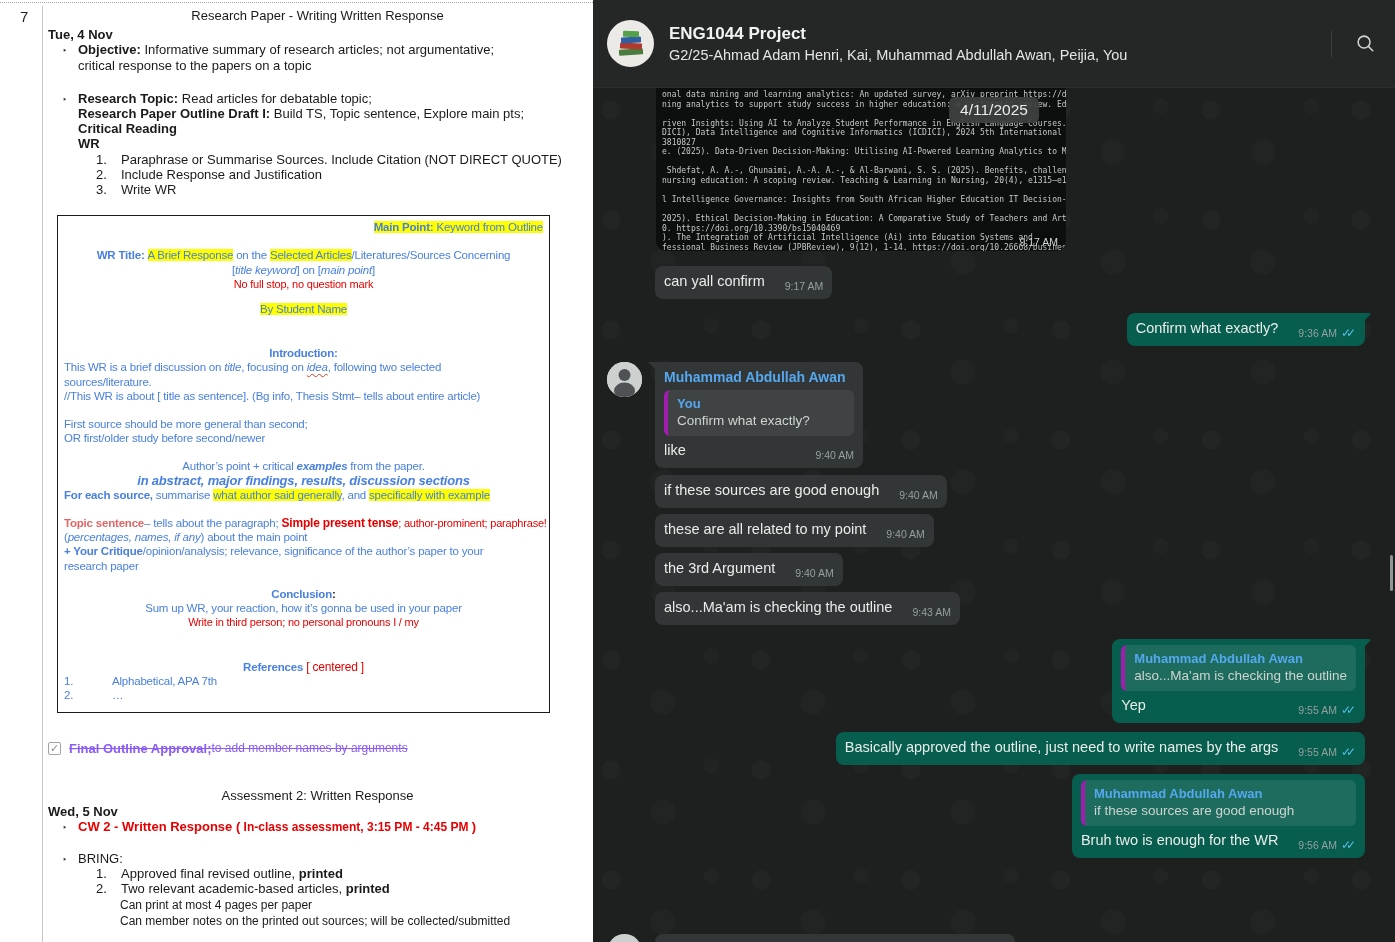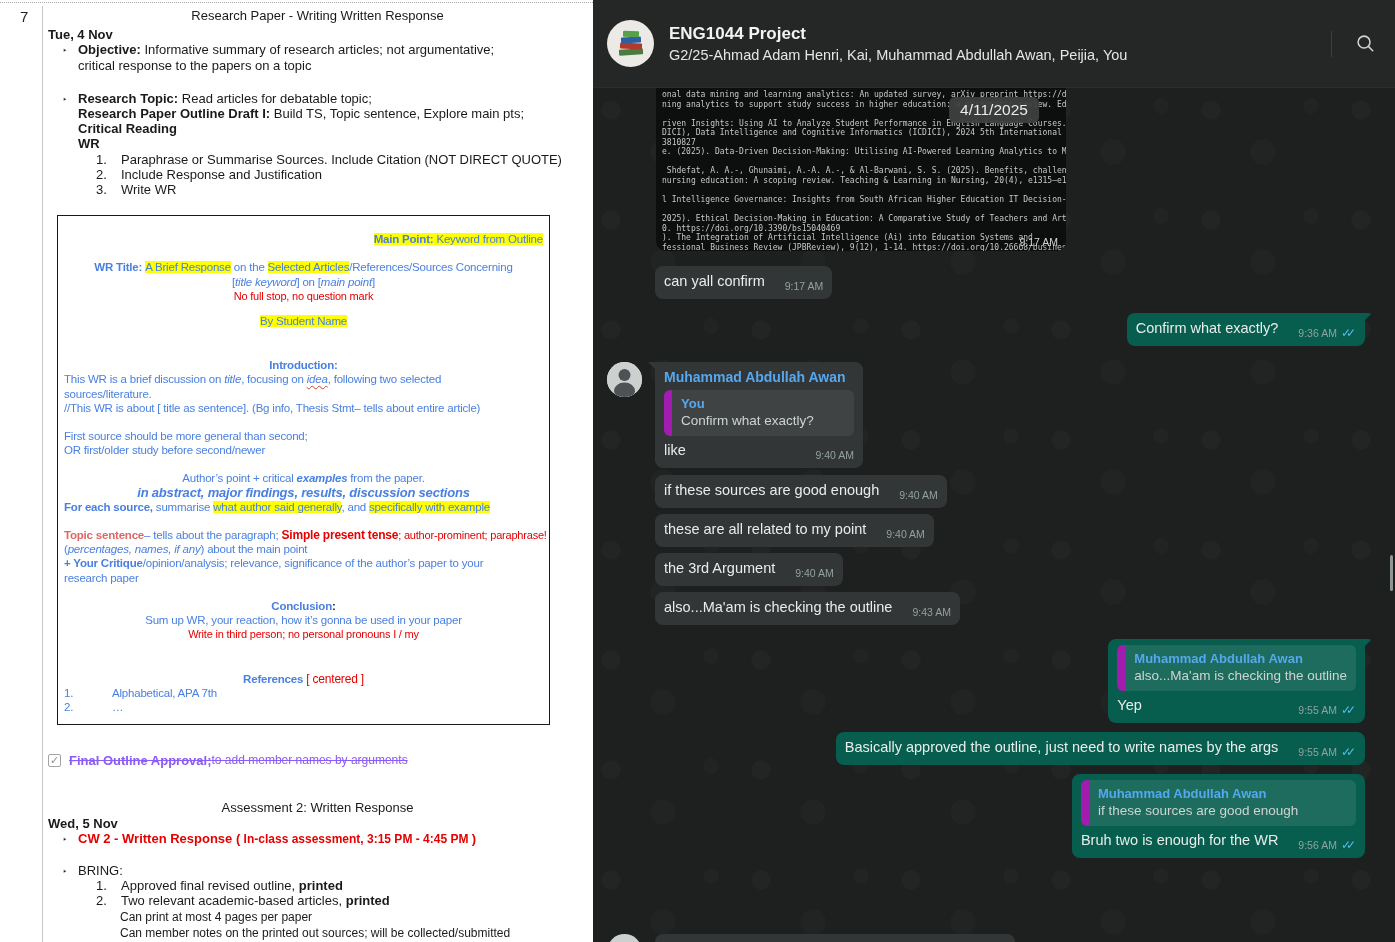--- a/index.html
+++ b/index.html
@@ -27,21 +27,21 @@
   .xs{font-size:10px;}
   .xs2{font-size:13px;}
   .wavy{text-decoration:underline;text-decoration-style:wavy;text-decoration-color:#cc4125;text-decoration-thickness:1px;text-underline-offset:2px;}
   .bullet{padding-left:30px;position:relative;}
   .marker{position:absolute;left:15px;top:1px;font-size:10px;color:#333;}
   .cont{padding-left:30px;}
   .numline{padding-left:48px;}
   .cont2{padding-left:72px;}
   .num{display:inline-block;width:25px;}
   .numref{display:inline-block;width:48px;}
-  .docbox{border:1.6px solid #1a1a1a;margin:18px 0 16px 9px;width:493px;padding:16px 6px 10px 6px;}
+  .docbox{border:1.6px solid #1a1a1a;margin:18px 0 16px 9px;width:493px;padding:4px 6px 10px 6px;}
   .docbox .line{font-size:11.5px;line-height:14.2px;min-height:14.2px;letter-spacing:-0.2px;}
   .docbox .xs{font-size:11px;}
   .checkline{display:flex;align-items:center;}
   .checkbox{display:inline-block;width:13px;height:13px;border:1.4px solid #a3a3a3;border-radius:2px;margin-right:8px;font-size:11px;line-height:11px;color:#8f8f8f;text-align:center;text-decoration:none;flex:0 0 13px;}
 
   
   .chat{width:802px;height:942px;flex:0 0 802px;display:flex;flex-direction:column;background:#1d201f;position:relative;}
   .chat-header{height:88px;background:#242726;border-bottom:1px solid #2b2e2d;display:flex;align-items:center;padding:0 18px 0 14px;flex:0 0 88px;}
   .hdr-avatar{width:47px;height:47px;border-radius:50%;background:#eceae6;display:flex;align-items:center;justify-content:center;overflow:hidden;flex:0 0 47px;}
   .hdr-text{margin-left:15px;flex:1;min-width:0;}
@@ -63,21 +63,21 @@
   .av{position:absolute;left:14px;top:0;width:35px;height:35px;border-radius:50%;overflow:hidden;background:#ccd1d0;}
   .bubble{display:inline-block;max-width:548px;background:#333636;color:#e8ecea;border-radius:8px;padding:6px 9px 7px 9px;font-size:14.5px;line-height:19px;position:relative;}
   .out .bubble{background:#075e4e;}
   .tail-out::after{content:"";position:absolute;right:-7px;top:0;border:8px solid transparent;border-top-color:#075e4e;border-left-color:#075e4e;border-radius:0 4px 0 0;}
   .tail-in::after{content:"";position:absolute;left:-7px;top:0;border:8px solid transparent;border-top-color:#333636;border-right-color:#333636;}
   .msg-text{white-space:nowrap;}
   .meta{float:right;margin-left:20px;margin-top:8px;line-height:11px;white-space:nowrap;}
   .meta .t{font-size:10.5px;color:#93a09d;}
   .ticks{font-size:12px;color:#53bdeb;letter-spacing:-5px;margin-left:4px;padding-right:5px;}
   .sender{color:#55a8ef;font-weight:bold;font-size:14px;line-height:18px;margin-bottom:4px;white-space:nowrap;}
-  .quote{background:rgba(255,255,255,0.065);border-left:8px solid #a21caf;border-radius:6px;padding:5px 9px 6px 9px;margin-bottom:5px;min-width:190px;}
+  .quote{background:rgba(255,255,255,0.065);border-left:4px solid #a21caf;border-radius:6px;padding:5px 9px 6px 9px;margin-bottom:5px;min-width:190px;}
   .out .quote{background:rgba(255,255,255,0.09);}
   .qname{color:#55a8ef;font-weight:bold;font-size:13px;line-height:17px;white-space:nowrap;}
   .qtext{color:#cdd4d2;font-size:13.5px;line-height:18px;white-space:nowrap;}
   .img-msg{margin-left:1px;width:410px;height:163px;background:#0d0f0e;border-radius:0 0 10px 10px;overflow:hidden;position:relative;padding:2px 0 0 6px;}
   .code-line{font-family:"DejaVu Sans Mono",monospace;font-size:8px;line-height:9.55px;color:#c6cac8;white-space:pre;}
   .img-time{position:absolute;right:8px;bottom:3px;font-size:10.5px;color:#d3d6d5;text-shadow:0 0 4px rgba(0,0,0,0.9);}
   .scroll-thumb{position:absolute;right:2px;top:467px;width:3px;height:36px;background:#8f9795;border-radius:3px;z-index:7;}
   .partial{position:absolute;left:14px;bottom:-27px;display:flex;}
   .partial .pav{width:35px;height:35px;border-radius:50%;background:#ccd1d0;overflow:hidden;}
   .partial .pbub{margin-left:13px;width:360px;height:34px;background:#333636;border-radius:8px;}
@@ -100,21 +100,21 @@
           <div class="line bullet" style="margin-top: 18px;"><span class="marker">‣</span><span class="b">Research Topic:</span><span> Read articles for debatable topic;</span></div>
           <div class="line cont"><span class="b">Research Paper Outline Draft I:</span><span> Build TS, Topic sentence, Explore main pts;</span></div>
           <div class="line cont"><span class="b">Critical Reading</span></div>
           <div class="line cont"><span class="b">WR</span></div>
           <div class="line numline"><span class="num">1.</span><span>Paraphrase or Summarise Sources. Include Citation (NOT DIRECT QUOTE)</span></div>
           <div class="line numline"><span class="num">2.</span><span>Include Response and Justification</span></div>
           <div class="line numline"><span class="num">3.</span><span>Write WR</span></div>
         </div>
       <div id="doc-box" class="docbox">
           <div class="line r"><span class="b blue hl">Main Point:</span><span class="blue hl"> Keyword from Outline</span></div>
-          <div class="line c" style="margin-top: 14px;"><span class="b blue">WR Title: </span><span class="blue hl">A Brief Response</span><span class="blue"> on the </span><span class="blue hl">Selected Articles</span><span class="blue">/References/Sources Concerning</span></div>
+          <div class="line c" style="margin-top: 14px;"><span class="b blue">WR Title: </span><span class="blue hl">A Brief Response</span><span class="blue"> on the </span><span class="blue hl">Selected Articles</span><span class="blue">/Literatures/Sources Concerning</span></div>
           <div class="line c"><span class="blue">[</span><span class="blue i">title keyword</span><span class="blue">] on [</span><span class="blue i">main point</span><span class="blue">]</span></div>
           <div class="line c"><span class="red xs">No full stop, no question mark</span></div>
           <div class="line c" style="margin-top: 11px;"><span class="blue hl">By Student Name</span></div>
           <div class="line c" style="margin-top: 30px;"><span class="b blue">Introduction:</span></div>
           <div class="line "><span class="blue">This WR is a brief discussion on </span><span class="blue i">title</span><span class="blue">, focusing on </span><span class="blue i wavy">idea</span><span class="blue">, following two selected</span></div>
           <div class="line "><span class="blue">sources/literature.</span></div>
           <div class="line "><span class="blue">//This WR is about [ title as sentence]. (Bg info, Thesis Stmt– tells about entire article)</span></div>
           <div class="line " style="margin-top: 14px;"><span class="blue">First source should be more general than second;</span></div>
           <div class="line "><span class="blue">OR first/older study before second/newer</span></div>
           <div class="line c" style="margin-top: 14px;"><span class="blue">Author’s point + critical </span><span class="b blue i">examples</span><span class="blue"> from the paper.</span></div>

